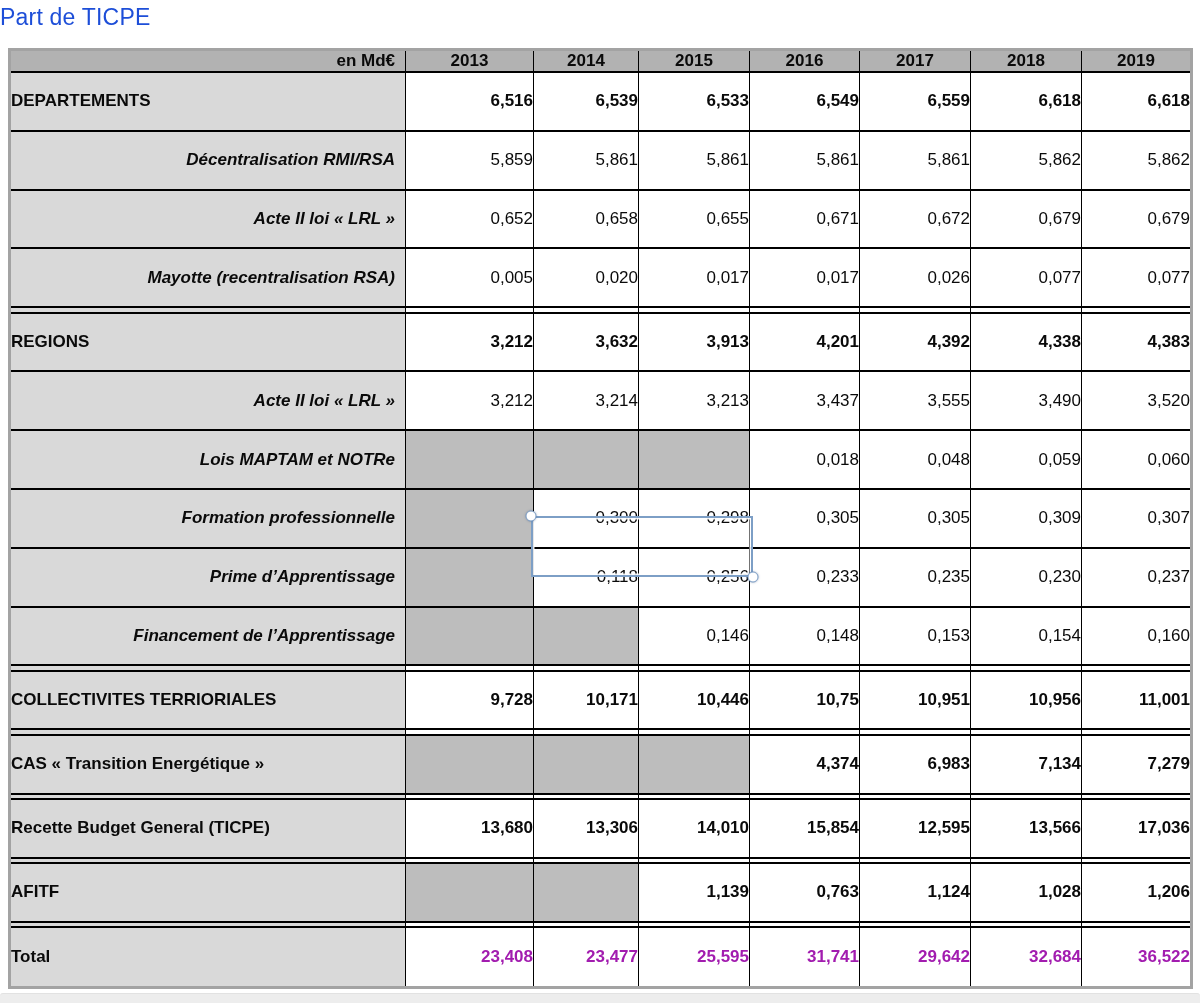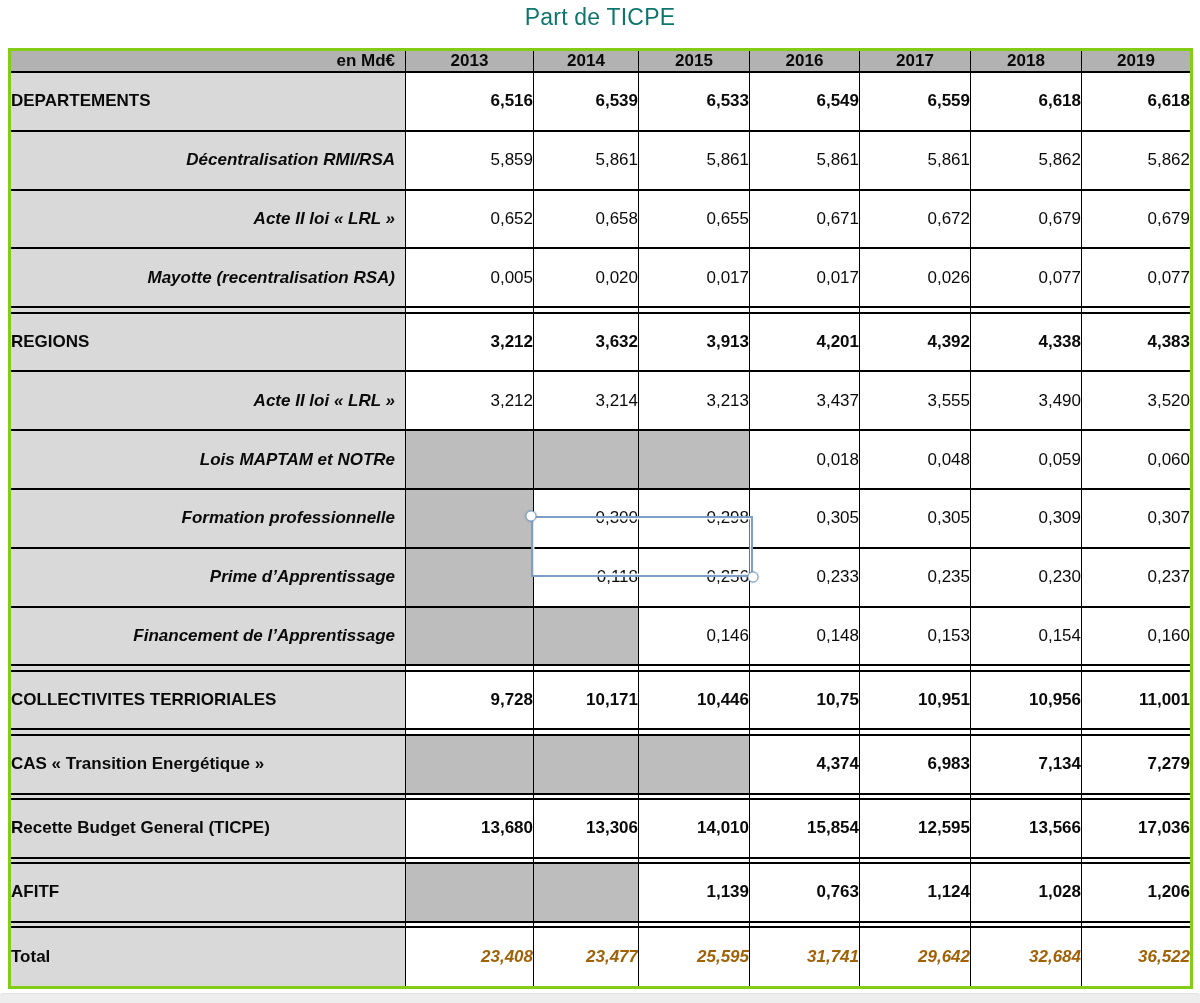--- a/index.html
+++ b/index.html
@@ -1,35 +1,35 @@
 <!DOCTYPE html>
 <html><head>
 <meta charset="utf-8">
 <style>
   html,body{margin:0;padding:0;}
   body{background:#ffffff;font-family:"Liberation Sans","DejaVu Sans",sans-serif;}
   .page{position:relative;width:1200px;height:1003px;background:#ffffff;overflow:hidden;}
-  .title{position:absolute;top:4px;left:0;width:1200px;text-align:center;
-         font-size:23px;color:#0f766e;letter-spacing:0.2px;}
+  .title{position:absolute;top:4px;left:0;width:1200px;
+         font-size:23px;color:#1d4ed8;letter-spacing:0.2px;}
   .table-wrap{position:absolute;left:8px;top:48px;}
   table.grid{border-collapse:collapse;table-layout:fixed;width:1184px;height:941px;
-             border:3px solid #84cc16;}
+             border:3px solid #a3a3a3;}
   table.grid td{border-top:2px solid #000;border-bottom:2px solid #000;
                 border-left:1.5px solid #000;border-right:1.5px solid #000;
                 font-size:17px;color:#0a0a0a;padding:0;vertical-align:middle;
                 overflow:hidden;white-space:nowrap;}
   td.head{background:#b2b2b2;font-weight:bold;text-align:center;}
   td.head.unit{text-align:right;padding-right:10px;}
   td.lbl{background:#d9d9d9;text-align:left;padding-left:8px;}
   td.val{background:#ffffff;text-align:right;padding-right:11px;}
   td.val.gray{background:#bdbdbd;}
   tr.section td.lbl, tr.total td.lbl{font-weight:bold;}
   tr.section td.val{font-weight:bold;}
   tr.sub td.lbl{font-style:italic;text-align:right;padding-right:10px;padding-left:0;font-weight:bold;}
-  tr.total td.val{font-weight:bold;color:#a16207;font-style:italic;}
+  tr.total td.val{font-weight:bold;color:#a21caf;}
   .selection{position:absolute;border:2px solid #7d9fc6;
              box-shadow:inset 0 0 0 1.5px rgba(255,255,255,0.9);
              pointer-events:none;z-index:5;}
   .handle{position:absolute;width:9px;height:9px;border-radius:50%;
           background:#ffffff;border:1.5px solid #7d9fc6;
           box-shadow:0 0 2px rgba(60,90,140,0.5);}
   .handle.tl{left:-2px;top:-2px;transform:translate(-50%,-50%);}
   .handle.br{right:-2px;bottom:-2px;transform:translate(50%,50%);}
   .bottom-strip{position:absolute;left:0;top:993px;width:1200px;height:10px;
                 background:#ededed;border-top:1px solid #e2e2e2;border-radius:3px 3px 0 0;}

